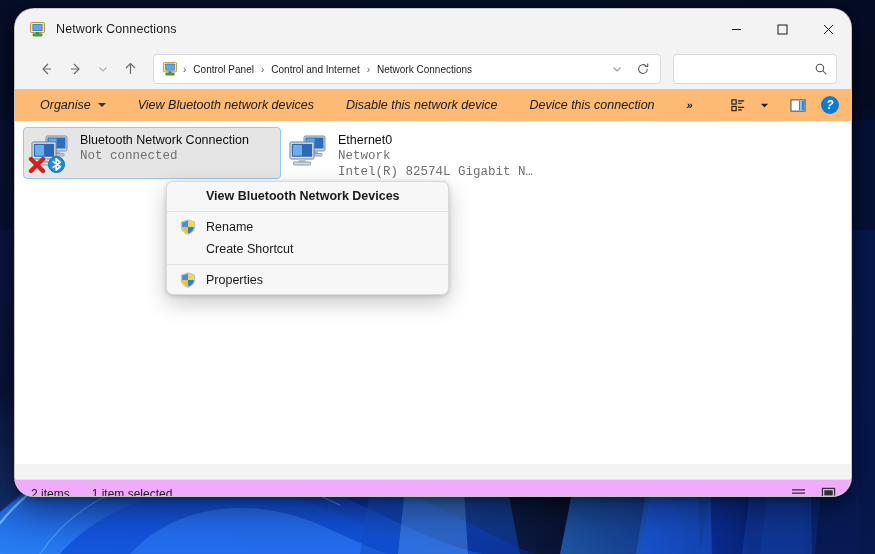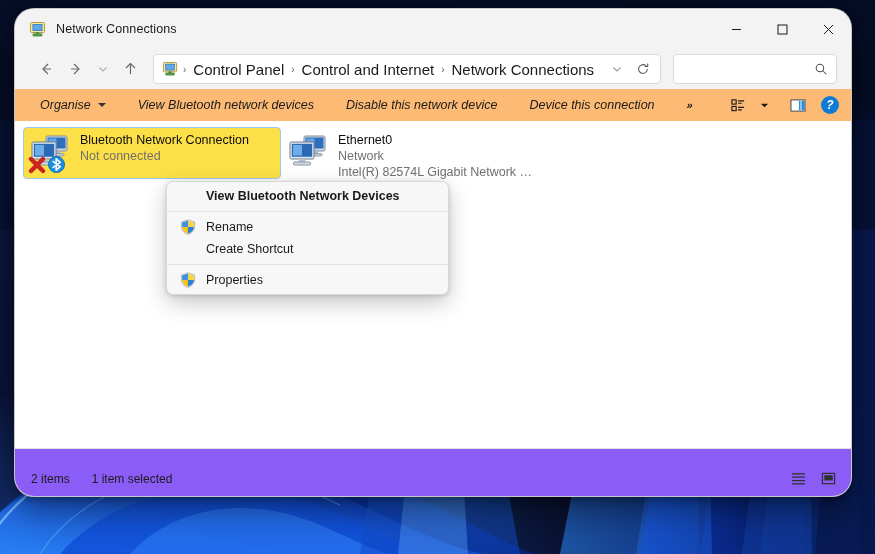--- a/index.html
+++ b/index.html
@@ -90,21 +90,21 @@
     margin-left: 8px;
     background: #ffffff;
     border: 1px solid #d8d8d8;
     border-radius: 4px;
     display: flex;
     align-items: center;
     padding: 0 4px 0 8px;
     min-width: 0;
   }
   .crumb {
-    font-size: 15px;
+    font-size: 10px;
     color: #1a1a1a;
     padding: 3px 5px;
     white-space: nowrap;
     border-radius: 3px;
   }
   .crumb-sep {
     color: #5d5d5d;
     font-size: 10px;
     padding: 0 2px;
     user-select: none;
@@ -210,21 +210,21 @@
   .item {
     width: 258px;
     height: 52px;
     display: flex;
     align-items: flex-start;
     padding: 3px 5px;
     border-radius: 4px;
     gap: 8px;
   }
   .item.selected {
-    background: #fde047;
+    background: #e5e5e5;
     border: 1px solid #99c9ef;
     padding: 2px 4px;
   }
   .adapter-icon {
     width: 44px; height: 44px;
     position: relative;
     flex: 0 0 auto;
   }
   .item-text { padding-top: 2px; min-width: 0; }
   .item-name {
@@ -234,28 +234,29 @@
     line-height: 16px;
   }
   .item-sub {
     font-size: 12.5px;
     color: #707070;
     white-space: nowrap;
     line-height: 16px;
     overflow: hidden;
     text-overflow: ellipsis;
     max-width: 200px;
+    font-family: Liberation Mono, monospace;
   }
 
   
   #statusbar {
     position: absolute;
     left: 0; right: 0; bottom: 0;
-    height: 48px;
-    background: #8b5cf6;
+    height: 17px;
+    background: #f0abfc;
     border-top: 1px solid #e2e2e2;
     display: flex;
     align-items: center;
     padding: 12px 10px 0 16px;
     font-size: 12px;
     color: #1b1b1b;
   }
   .status-sep { width: 22px; }
   .status-right {
     margin-left: auto;

